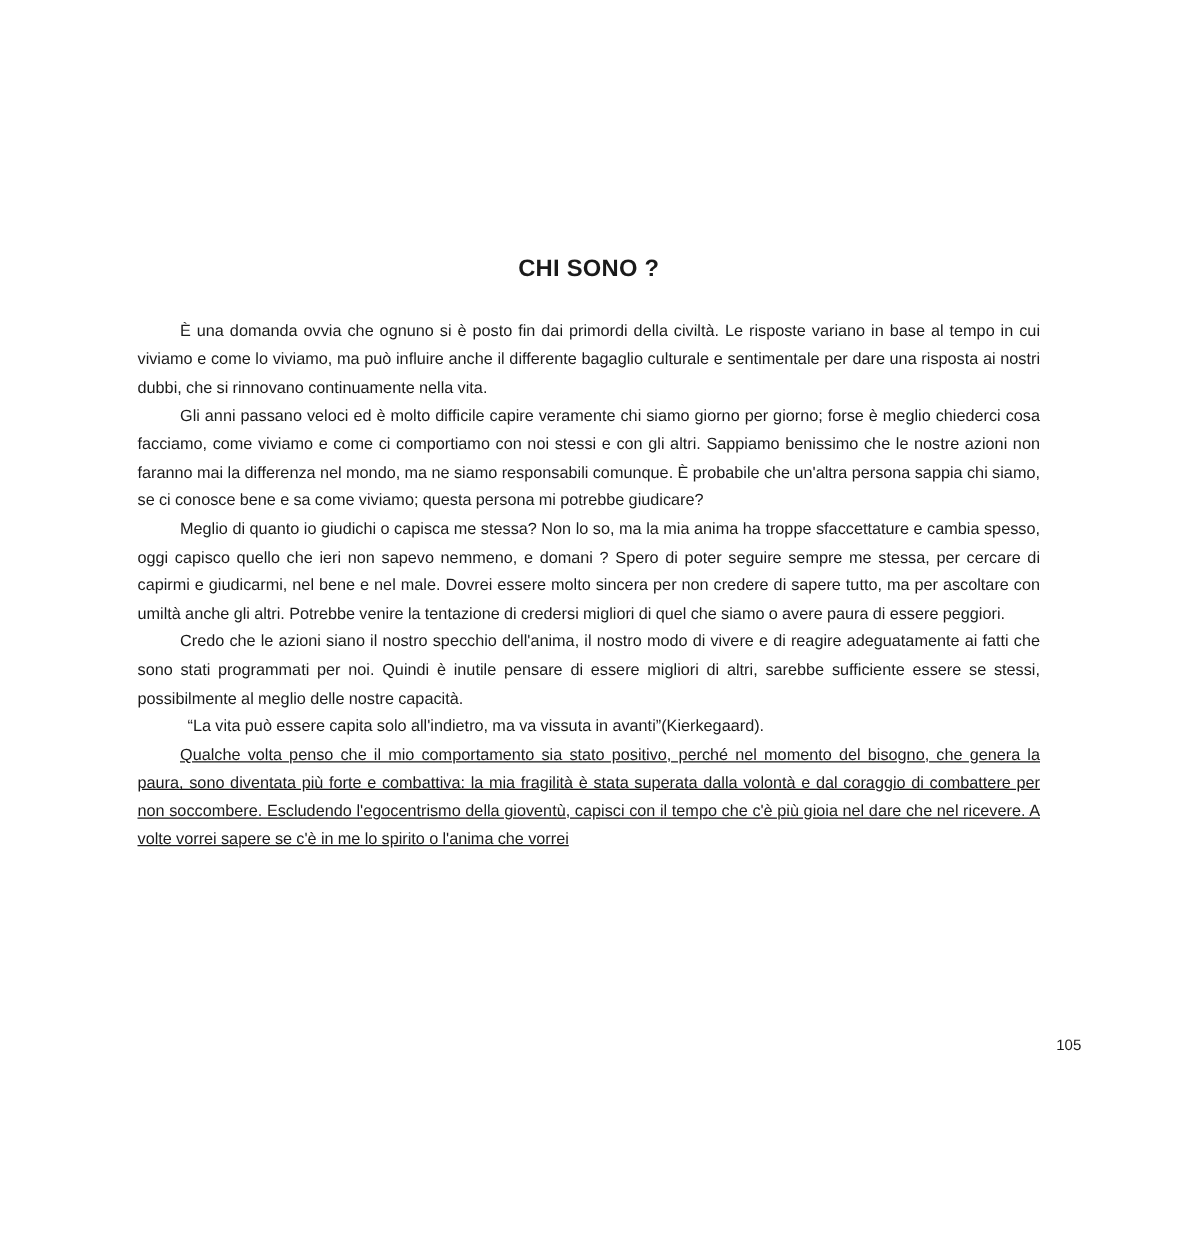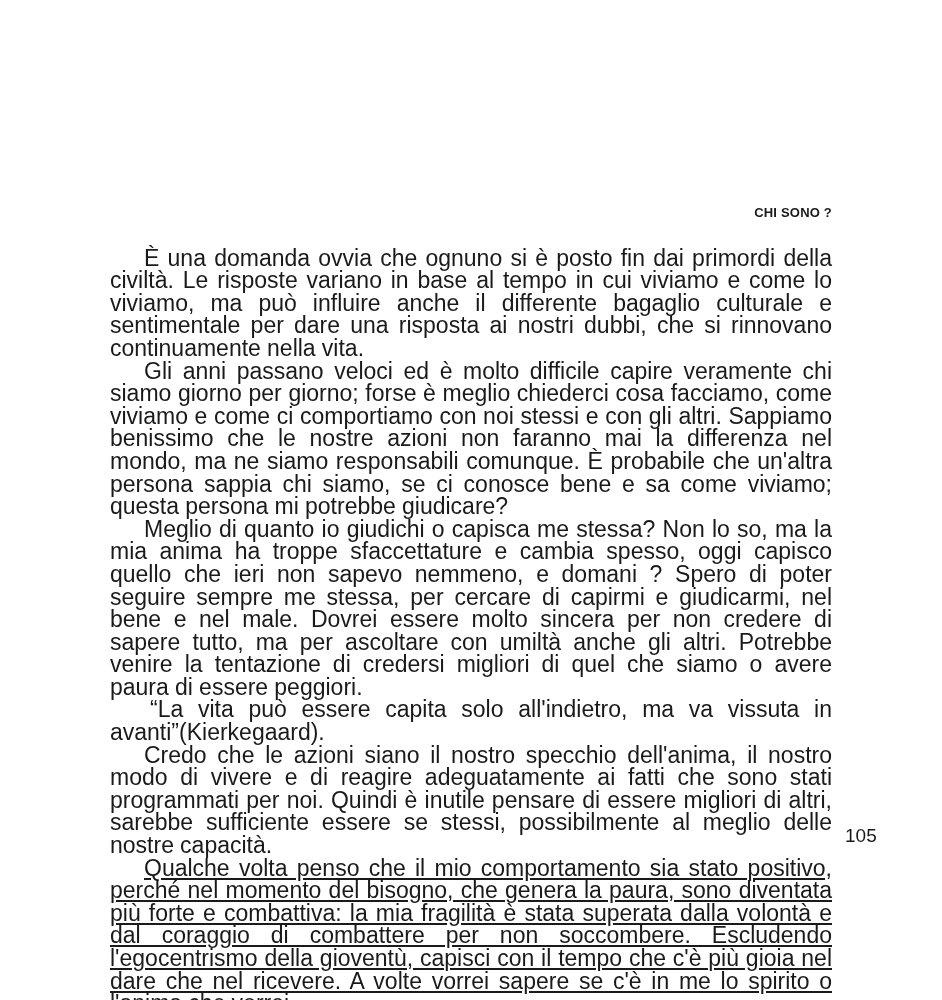--- a/index.html
+++ b/index.html
@@ -20,30 +20,30 @@
 
   
   .text-column {
     position: absolute;
     left: 110px;
     top: 205px;
     width: 722px;
   }
 
   .chapter-heading {
-    font-size: 13px;
+    font-size: 19px;
     font-weight: bold;
-    text-align: right;
+    text-align: center;
     letter-spacing: 0.2px;
     margin: 0 0 26px 0;
     line-height: 1.2;
   }
 
   .body-paragraph {
-    font-size: 23px;
+    font-size: 13px;
     line-height: 22.6px;
     text-align: justify;
     text-justify: inter-word;
     margin: 0;
     text-indent: 34px;
     hyphens: manual;
     word-spacing: -0.2px;
   }
 
   .body-paragraph.quote-line {
@@ -53,44 +53,44 @@
   
   .body-paragraph.last-paragraph {
     position: relative;
     text-decoration: underline;
   }
 
   .page-folio {
     position: absolute;
     left: 845px;
     top: 825px;
-    font-size: 19px;
+    font-size: 12px;
     line-height: 22.6px;
     color: #1a1a1a;
     white-space: nowrap;
   }
 </style>
 </head>
 <body>
 
 <div class="page">
 
   <div class="text-column">
 
     <h1 class="chapter-heading">CHI SONO ?</h1>
 
     <p class="body-paragraph">È una domanda ovvia che ognuno si è posto fin dai primordi della civiltà. Le risposte variano in base al tempo in cui viviamo e come lo viviamo, ma può influire anche il differente bagaglio culturale e sentimentale per dare una risposta ai nostri dubbi, che si rinnovano continuamente nella vita.</p>
 
     <p class="body-paragraph">Gli anni passano veloci ed è molto difficile capire veramente chi siamo giorno per giorno; forse è meglio chiederci cosa facciamo, come viviamo e come ci comportiamo con noi stessi e con gli altri. Sappiamo benissimo che le nostre azioni non faranno mai la differenza nel mondo, ma ne siamo responsabili comunque. È probabile che un'altra persona sappia chi siamo, se ci conosce bene e sa come viviamo; questa persona mi potrebbe giudicare?</p>
 
     <p class="body-paragraph">Meglio di quanto io giudichi o capisca me stessa? Non lo so, ma la mia anima ha troppe sfaccettature e cambia spesso, oggi capisco quello che ieri non sapevo nemmeno, e domani ? Spero di poter seguire sempre me stessa, per cercare di capirmi e giudicarmi, nel bene e nel male. Dovrei essere molto sincera per non credere di sapere tutto, ma per ascoltare con umiltà anche gli altri. Potrebbe venire la tentazione di credersi migliori di quel che siamo o avere paura di essere peggiori.</p>
 
+    <p class="body-paragraph">Credo che le azioni siano il nostro specchio dell'anima, il nostro modo di vivere e di reagire adeguatamente ai fatti che sono stati programmati per noi. Quindi è inutile pensare di essere migliori di altri, sarebbe sufficiente essere se stessi, possibilmente al meglio delle nostre capacità.</p>
+
     <p class="body-paragraph quote-line">“La vita può essere capita solo all'indietro, ma va vissuta in avanti”(Kierkegaard).</p>
-
-    <p class="body-paragraph">Credo che le azioni siano il nostro specchio dell'anima, il nostro modo di vivere e di reagire adeguatamente ai fatti che sono stati programmati per noi. Quindi è inutile pensare di essere migliori di altri, sarebbe sufficiente essere se stessi, possibilmente al meglio delle nostre capacità.</p>
 
     <p class="body-paragraph last-paragraph">Qualche volta penso che il mio comportamento sia stato positivo, perché nel momento del bisogno, che genera la paura, sono diventata più forte e combattiva: la mia fragilità è stata superata dalla volontà e dal coraggio di combattere per non soccombere. Escludendo l'egocentrismo  della gioventù, capisci con il tempo che c'è più gioia nel dare che nel ricevere. A volte vorrei sapere se c'è in me lo spirito o l'anima che vorrei</p>
 
   </div>
 
   <div class="page-folio">105</div>
 
 </div>
 
 </body></html>

